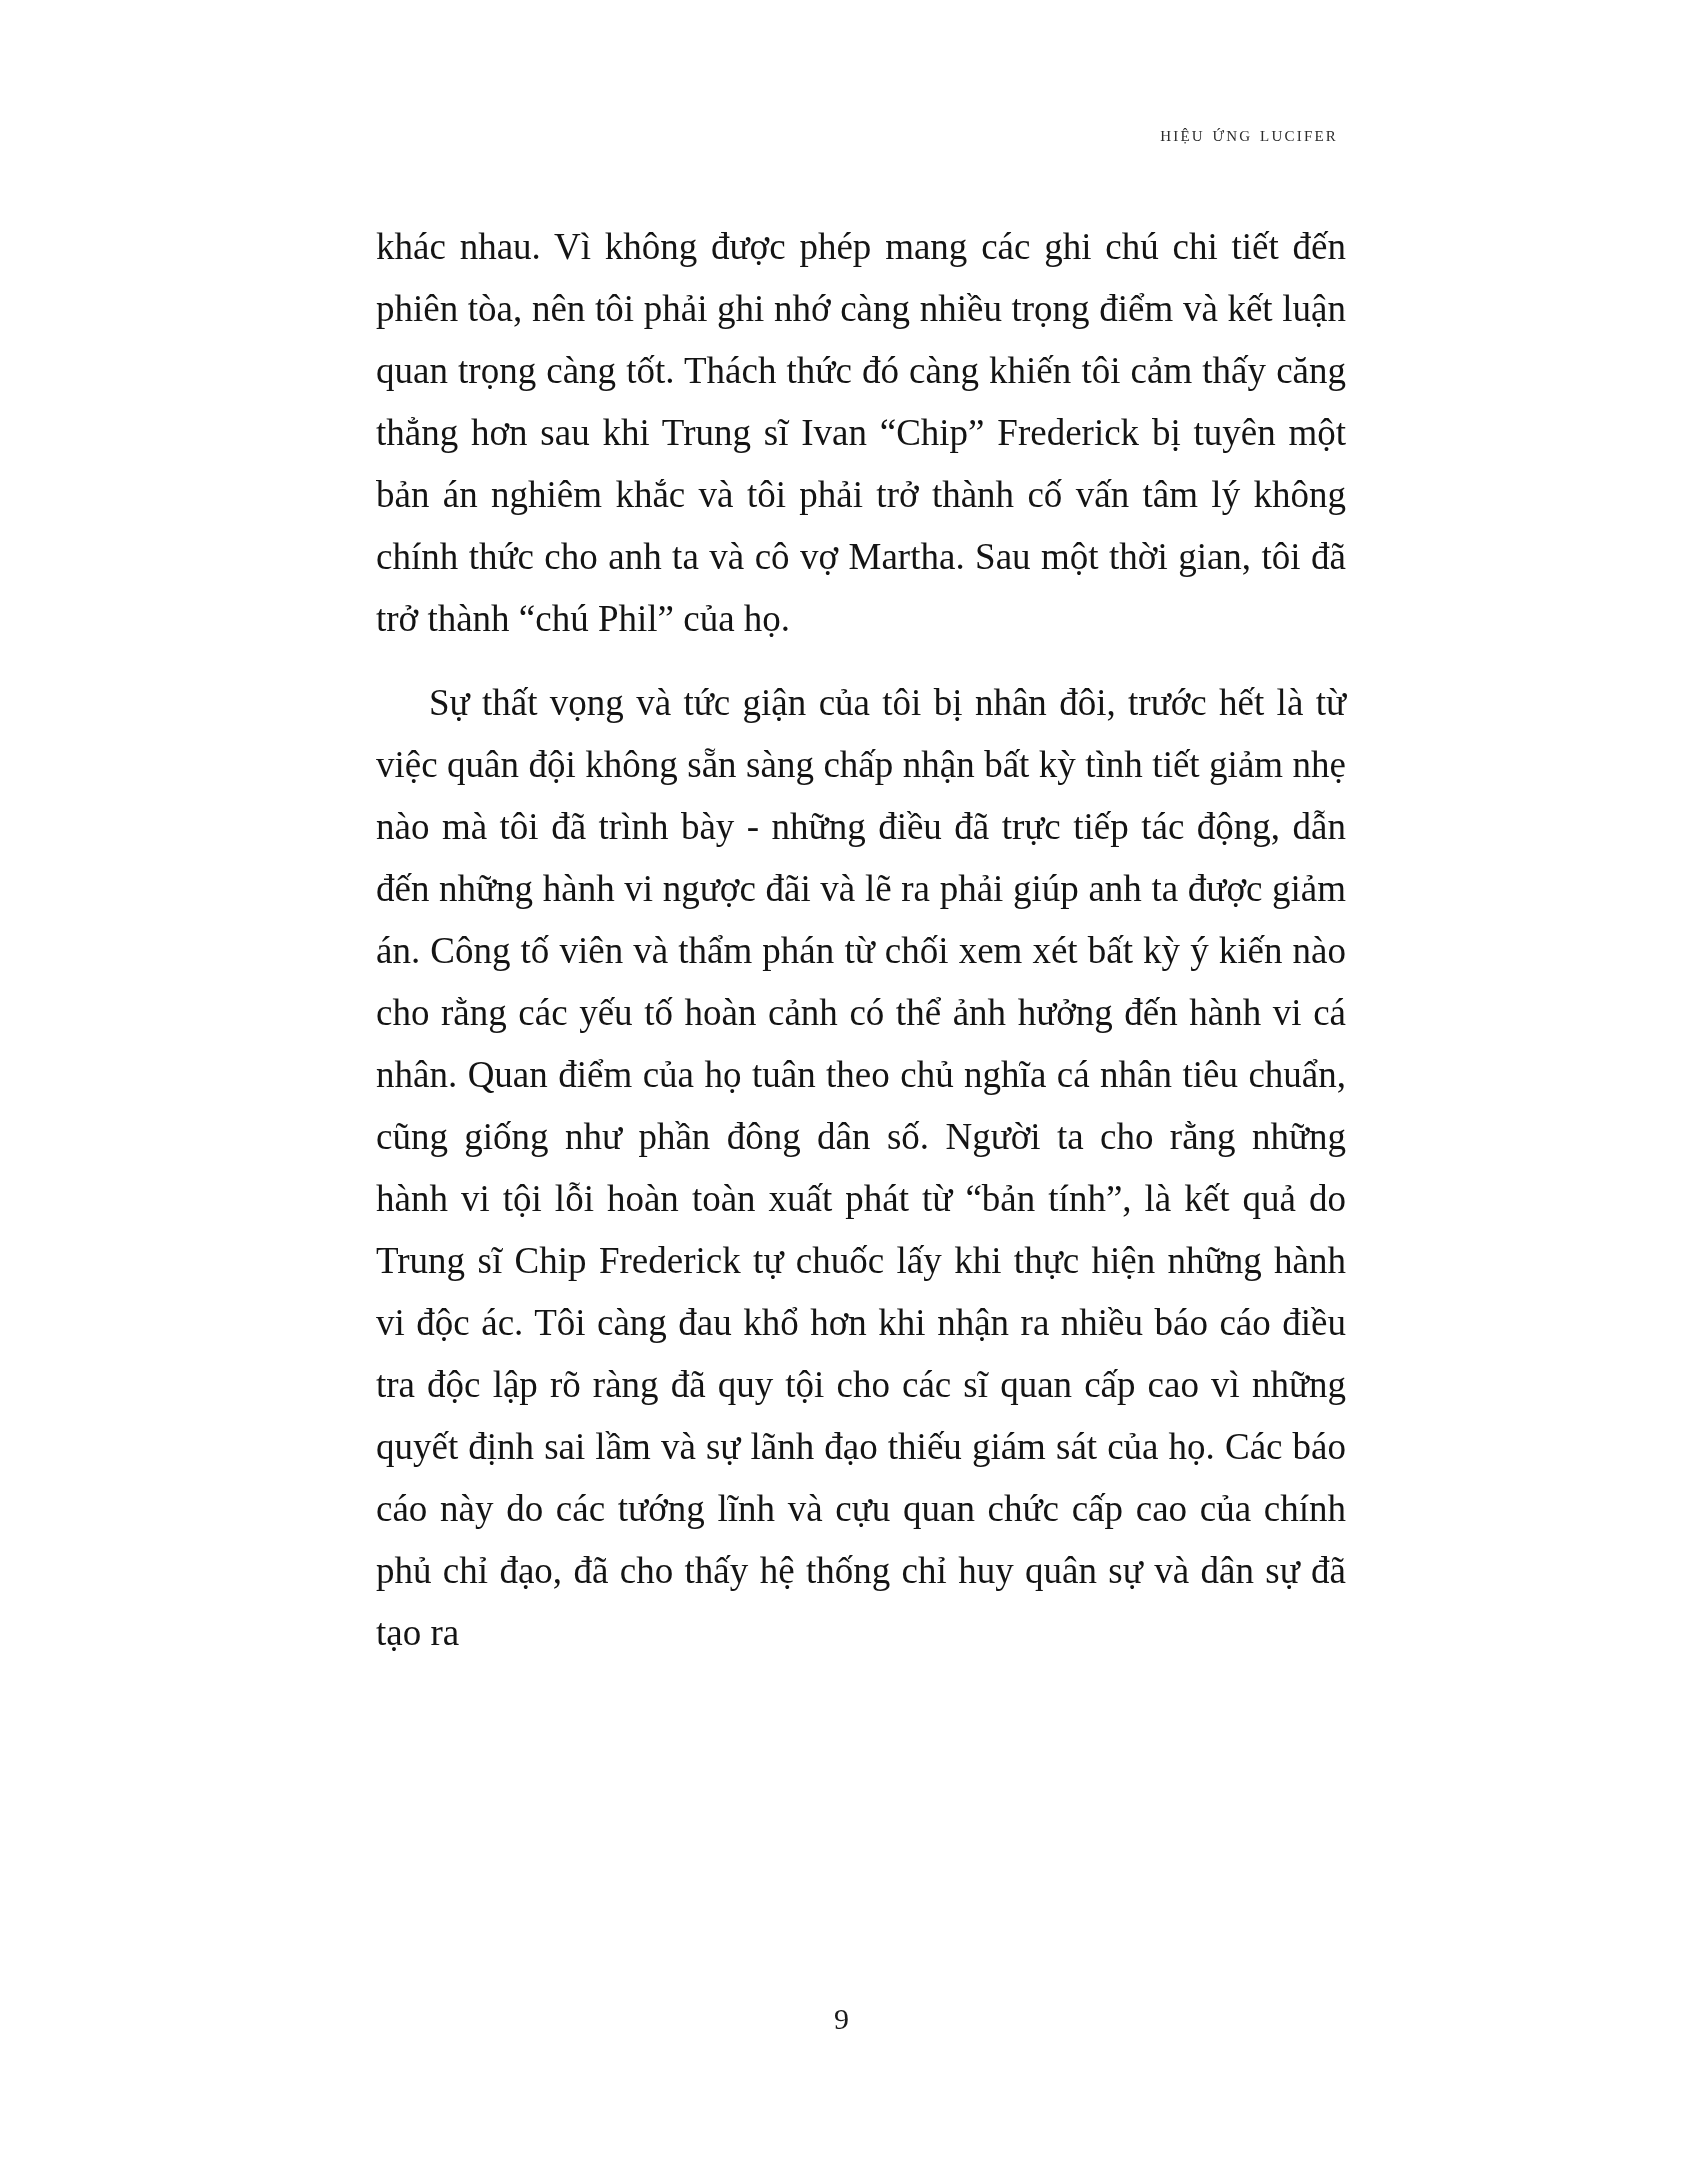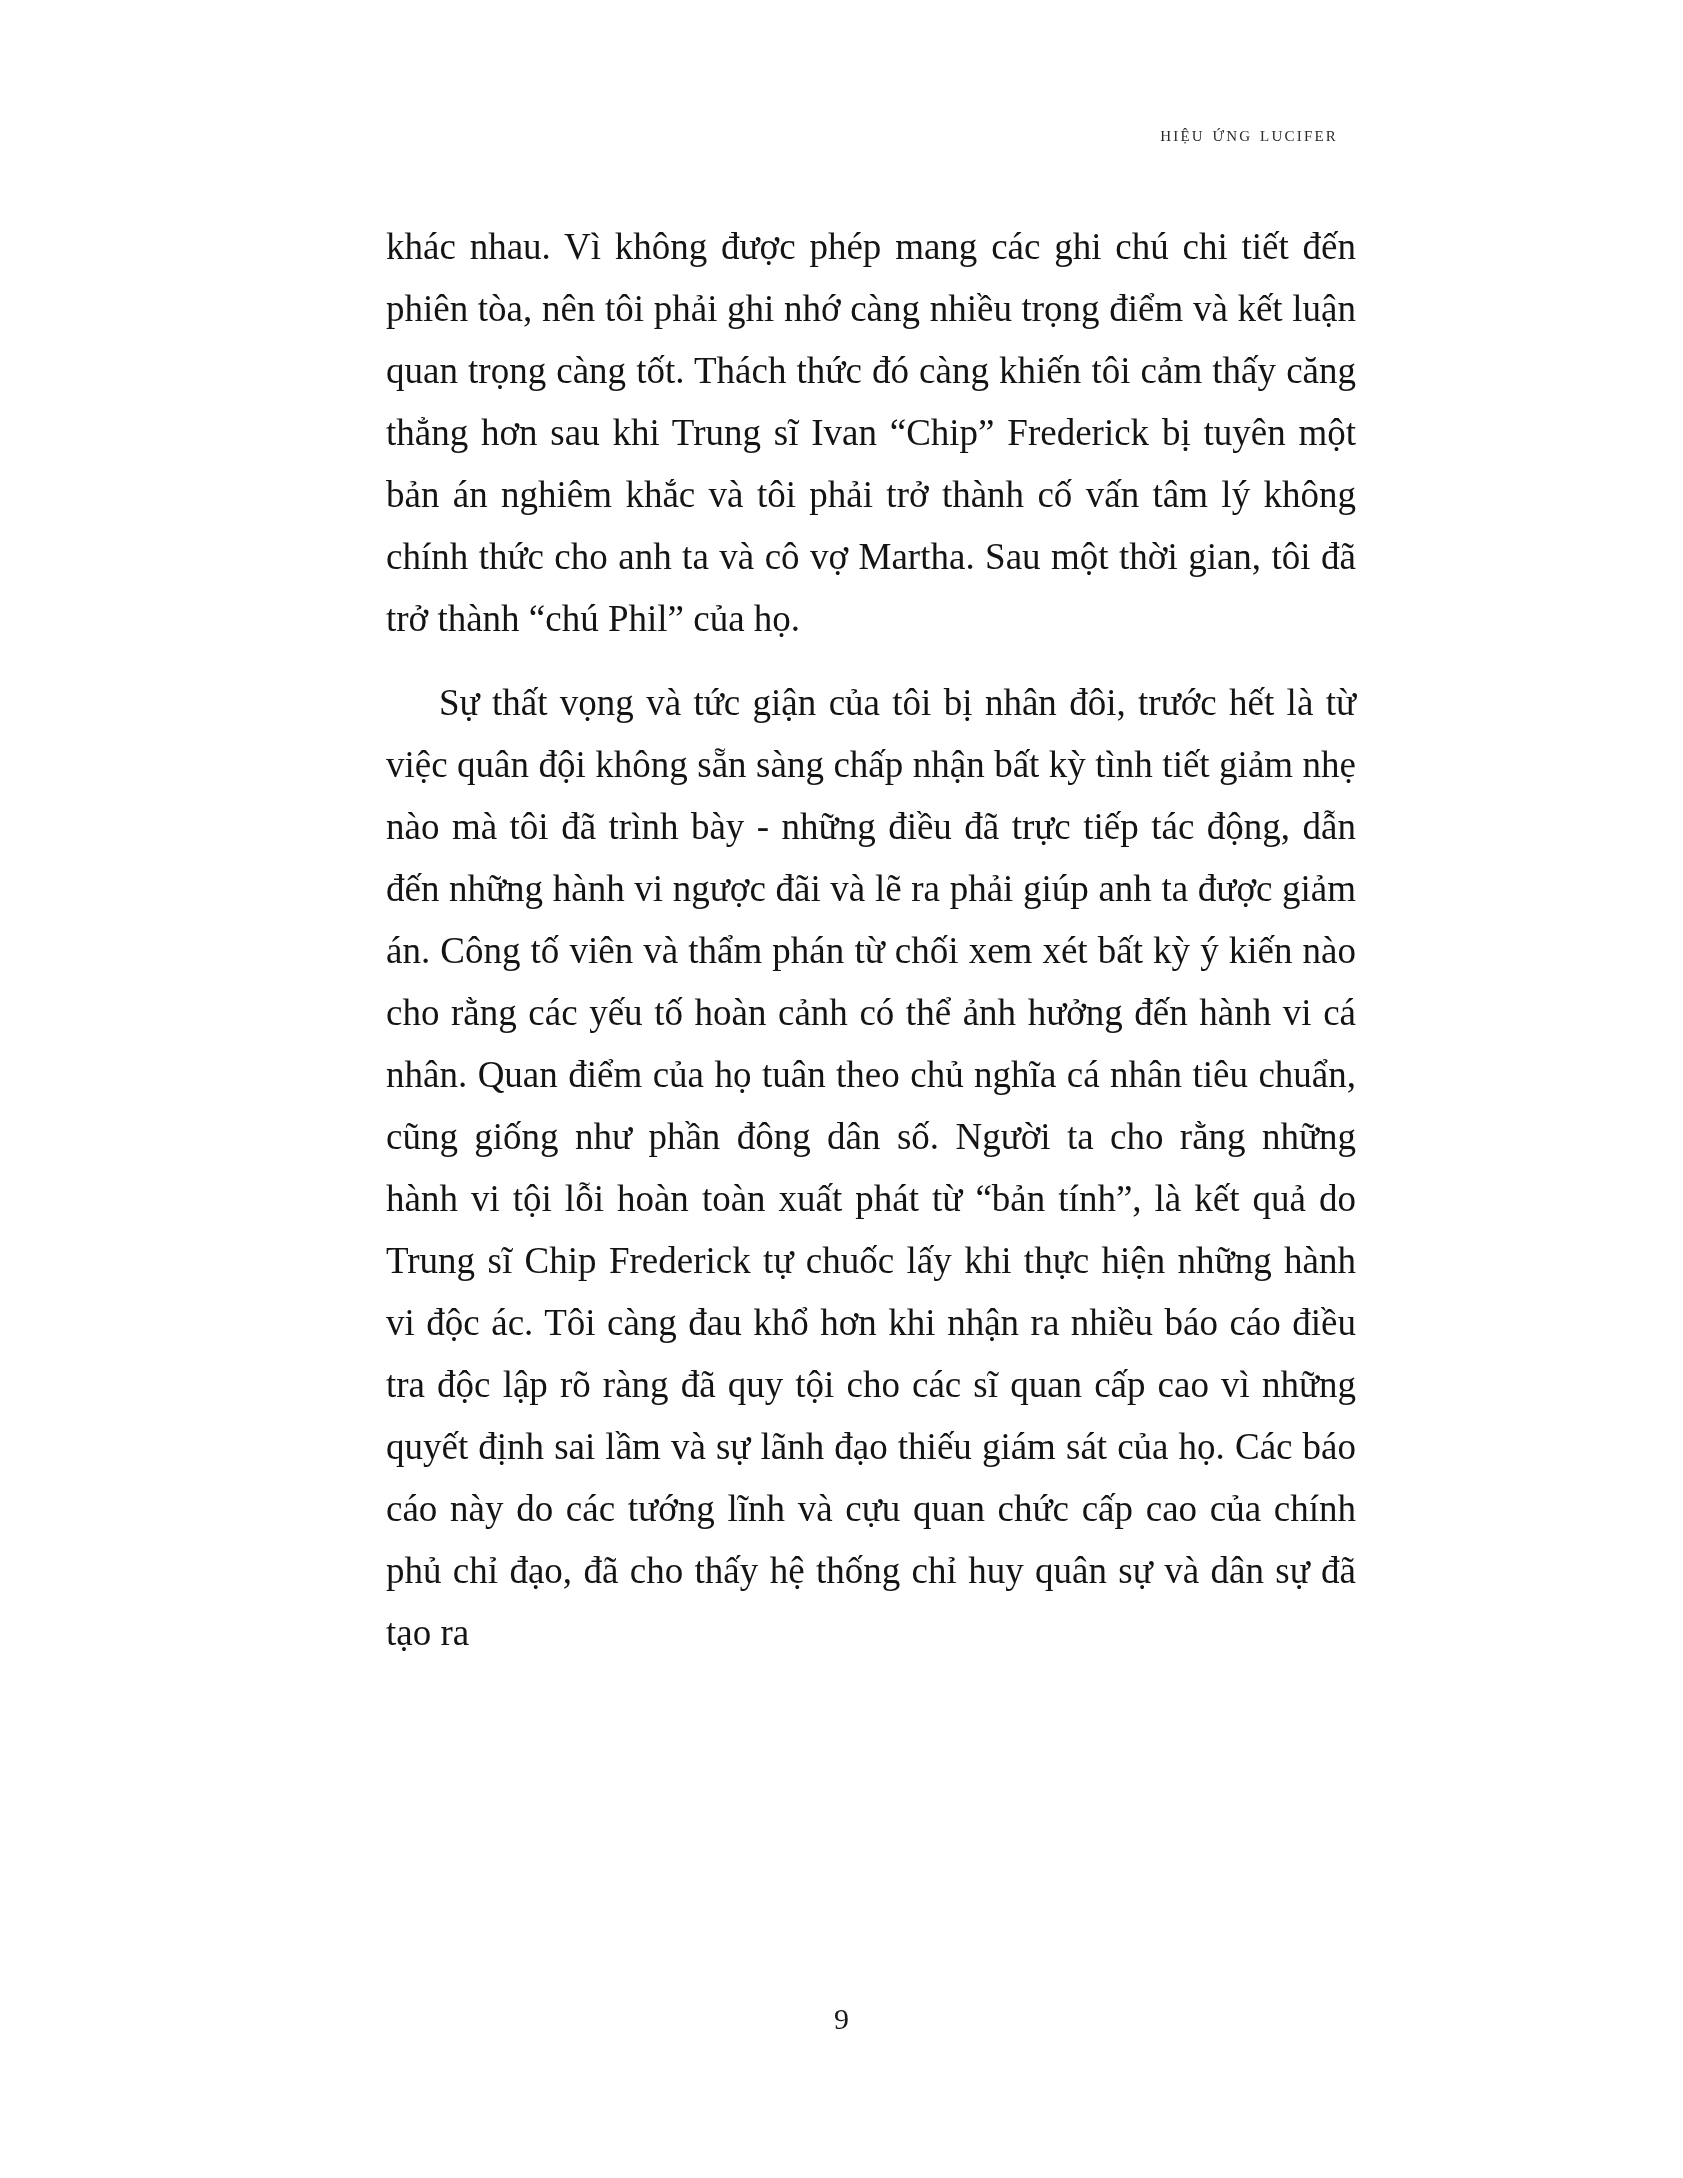--- a/index.html
+++ b/index.html
@@ -34,21 +34,21 @@
     white-space: nowrap;
   }
 
   
   .running-head {
     font-variant-caps: small-caps;
   }
 
   .text-block {
     position: absolute;
-    left: 386px;
+    left: 376px;
     top: 216px;
     width: 970px;
   }
 
   .para {
     margin: 0;
     font-size: 37px;
     line-height: 62px;
     text-align: justify;
     text-justify: inter-word;

